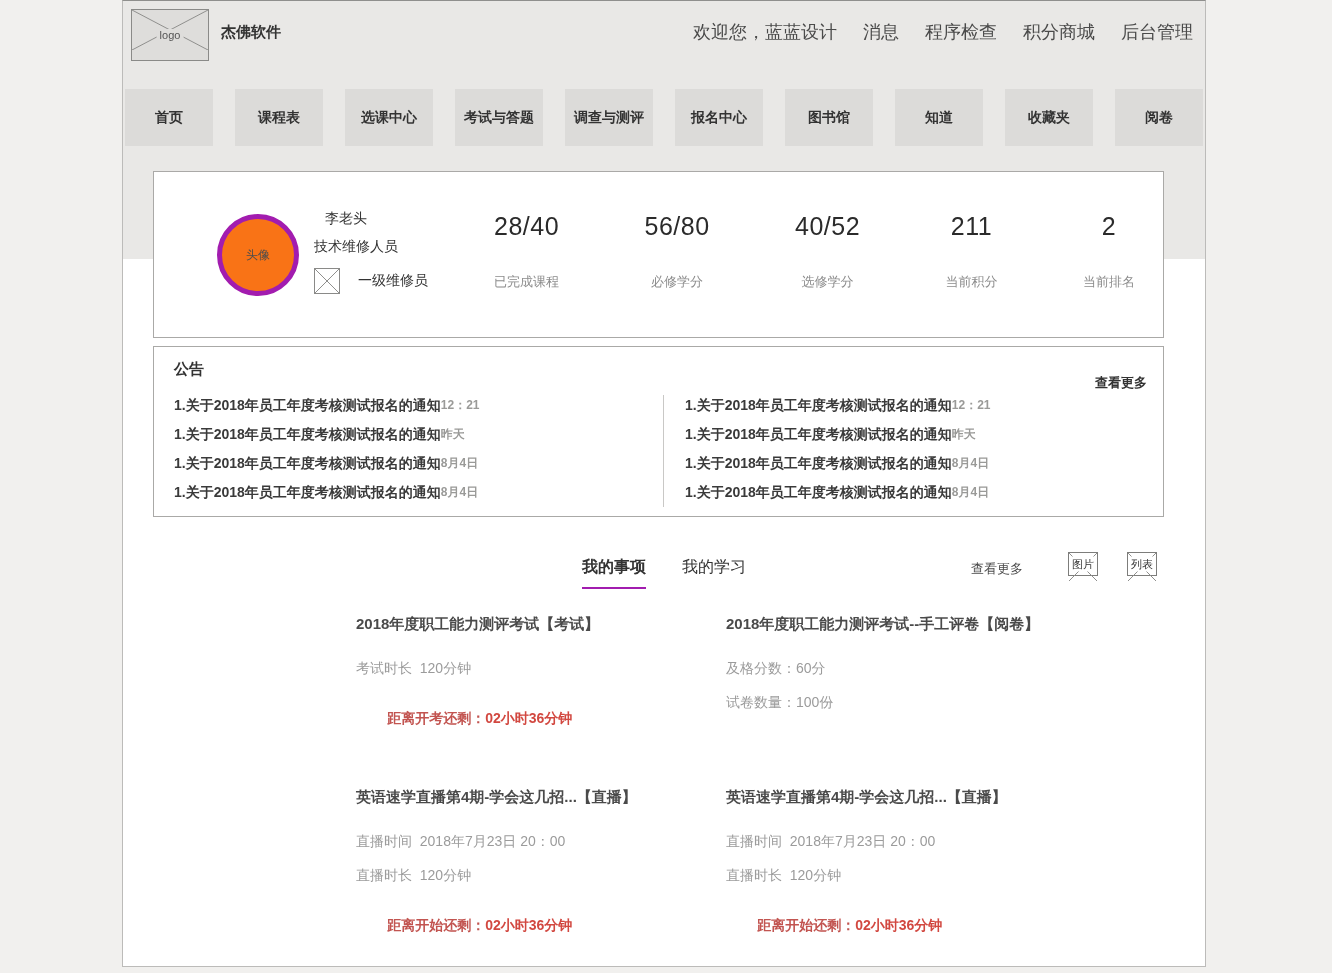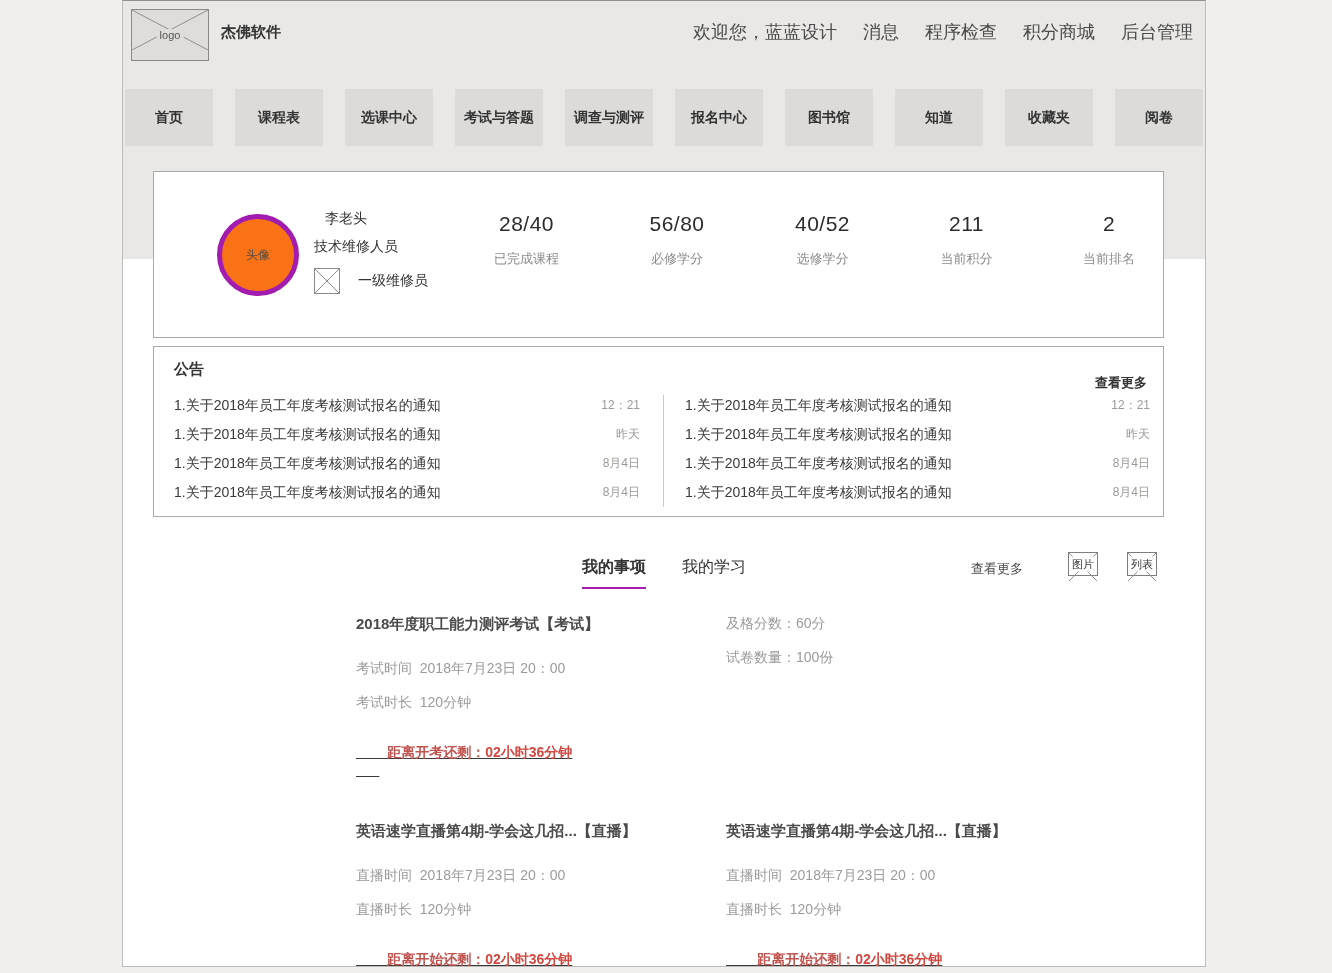--- a/index.html
+++ b/index.html
@@ -28,50 +28,50 @@
   
   .profile-card{position:absolute; left:30px; top:170px; width:1011px; height:167px; background:#fff; border:1px solid var(--border);}
   .avatar{position:absolute; left:63px; top:42px; width:82px; height:82px; border-radius:50%; background:#f97316; border:5px solid #a21caf; display:flex; align-items:center; justify-content:center; font-size:12px; color:#4d4d4d;}
   .p-name{position:absolute; left:160px; top:38px; font-size:14px; color:#333;margin-left:11px;}
   .p-role{position:absolute; left:160px; top:66px; font-size:14px; color:#333;}
   .badge-row{position:absolute; left:160px; top:96px; display:flex; align-items:center;}
   .badge-icon{width:26px; height:26px; border:1px solid #8a8a88; position:relative; background:#fff;}
   .badge-label{margin-left:18px; font-size:14px; color:#333;}
   .stats{position:absolute; left:340px; right:28px; top:40px; display:flex; justify-content:space-between;}
   .stat{text-align:center;}
-  .stat-value{font-size:21px; font-weight:500; color:#2b2b2b; letter-spacing:.5px;}
-  .stat-label{margin-top:14px; font-size:13px; color:#8c8c8c;}
+  .stat-value{font-size:25px; font-weight:500; color:#2b2b2b; letter-spacing:.5px;}
+  .stat-label{margin-top:32px; font-size:13px; color:#8c8c8c;}
 
   
   .ann-box{position:absolute; left:30px; top:345px; width:1011px; height:171px; background:#fff; border:1px solid var(--border);padding-left:36px;}
   .ann-title{position:absolute; left:20px; top:13px; font-size:15px; font-weight:bold; color:#333;}
   .ann-more{position:absolute; right:16px; top:27px; font-size:13px; font-weight:bold; color:#333; cursor:pointer;}
   .ann-divider{position:absolute; left:509px; top:48px; width:1px; height:112px; background:#c9c8c6;}
   .ann-col{position:absolute; top:44px; width:466px;}
   .ann-col.left{left:20px;}
   .ann-col.right{left:531px; width:465px;}
-  .ann-row{height:29px; display:flex; align-items:center; justify-content:space-between; cursor:pointer;}
+  .ann-row{height:29px; display:flex; align-items:center; cursor:pointer;font-weight:bold;}
   .ann-text{font-size:14px; color:#3a3a3a;}
   .ann-time{font-size:12px; color:#9a9a98;}
 
   
   .section-tabs{position:absolute; left:0; right:0; top:556px; display:flex; justify-content:center; gap:36px;}
   .stab{font-size:16px; color:#333; padding-bottom:9px; cursor:pointer;}
   .stab.active{font-weight:bold; border-bottom:2px solid #a21caf;}
   .section-more{position:absolute; right:182px; top:559px; font-size:13px; color:#4a4a4a; cursor:pointer;}
   .toggle-btns{position:absolute; right:48px; top:551px; display:flex; gap:29px;}
   .toggle{width:30px; height:24px; border:1px solid #7d7d7b; position:relative; background:#fff; cursor:pointer;}
   .toggle svg{position:absolute; left:0; top:0;}
   .toggle-label{position:absolute; left:50%; top:50%; transform:translate(-50%,-50%); font-size:11px; color:#333; background:#fff; padding:0 1px; white-space:nowrap;}
 
   
   .cards{position:absolute; left:233px; top:614px; width:800px; display:grid; grid-template-columns:370px auto; row-gap:44px;}
   .card-title{font-size:15px; font-weight:600; color:#4a4a4a; margin-bottom:26px; white-space:pre-wrap; cursor:pointer;}
   .card-meta{font-size:14px; color:var(--text-gray); margin-bottom:16px; white-space:pre-wrap;}
-  .card-countdown{font-size:14px; font-weight:bold; white-space:pre-wrap;text-decoration:underline;}
+  .card-countdown{font-size:14px; font-weight:bold; white-space:pre-wrap;}
   .cd-label{color:var(--red-label);}
   .cd-value{color:var(--red-value);}
   .xline{stroke:#8f8f8d; stroke-width:1;}
 </style>
 </head>
 <body>
 
 <div class="container">
   <div class="band"></div>
 
@@ -205,27 +205,27 @@
         <line class="xline" x1="0" y1="0" x2="28" y2="28"></line>
         <line class="xline" x1="28" y1="0" x2="0" y2="28"></line>
       </svg>
       <span class="toggle-label">列表</span>
     </div>
   </div>
 
   <div class="cards">
     <div class="card">
       <div class="card-title">2018年度职工能力测评考试【考试】</div>
-      <div class="card-meta">考试时间  2018年7月23日 20：00</div>
       <div class="card-meta">考试时长  120分钟</div>
       <div class="card-countdown">
         <span class="cd-label">距离开考还剩：</span><span class="cd-value">02小时36分钟</span>
       </div>
     </div>
     <div class="card">
+      <div class="card-title">2018年度职工能力测评考试--手工评卷【阅卷】</div>
       <div class="card-meta">及格分数：60分</div>
       <div class="card-meta">试卷数量：100份</div>
     </div>
     <div class="card">
       <div class="card-title">英语速学直播第4期-学会这几招...【直播】</div>
       <div class="card-meta">直播时间  2018年7月23日 20：00</div>
       <div class="card-meta">直播时长  120分钟</div>
       <div class="card-countdown">
         <span class="cd-label">距离开始还剩：</span><span class="cd-value">02小时36分钟</span>
       </div>

